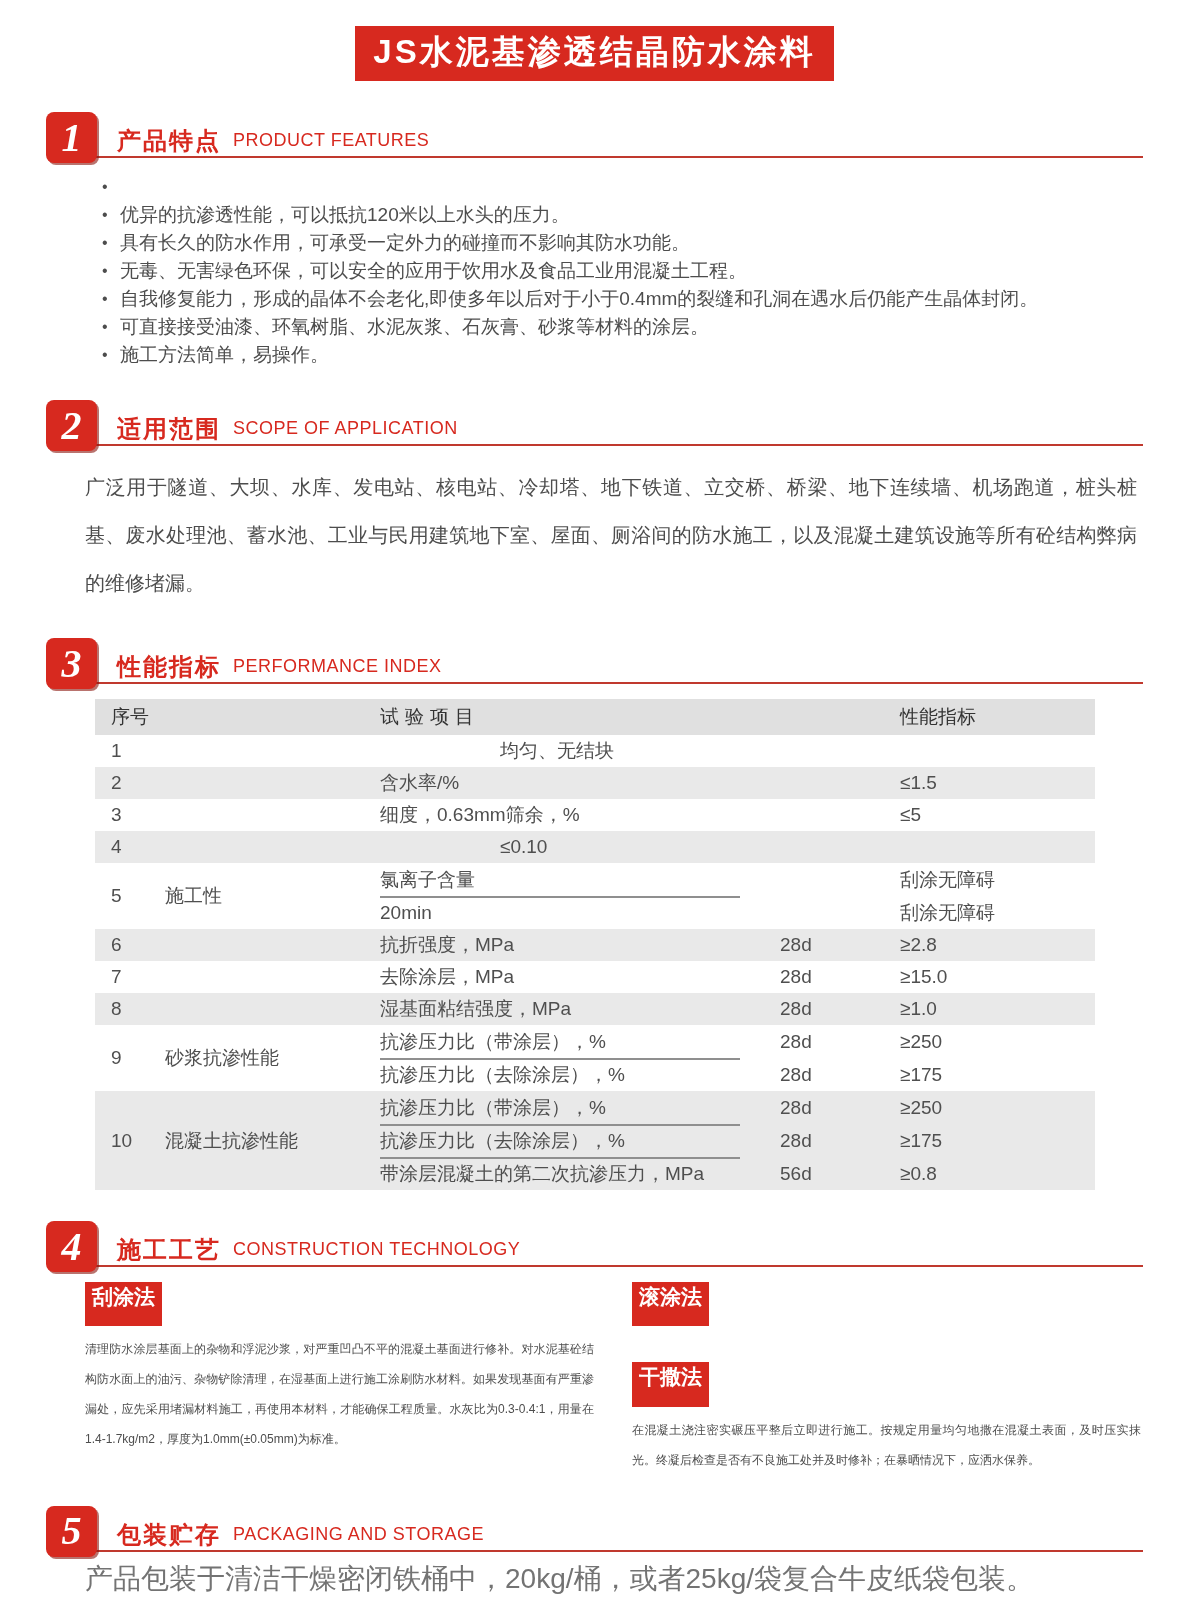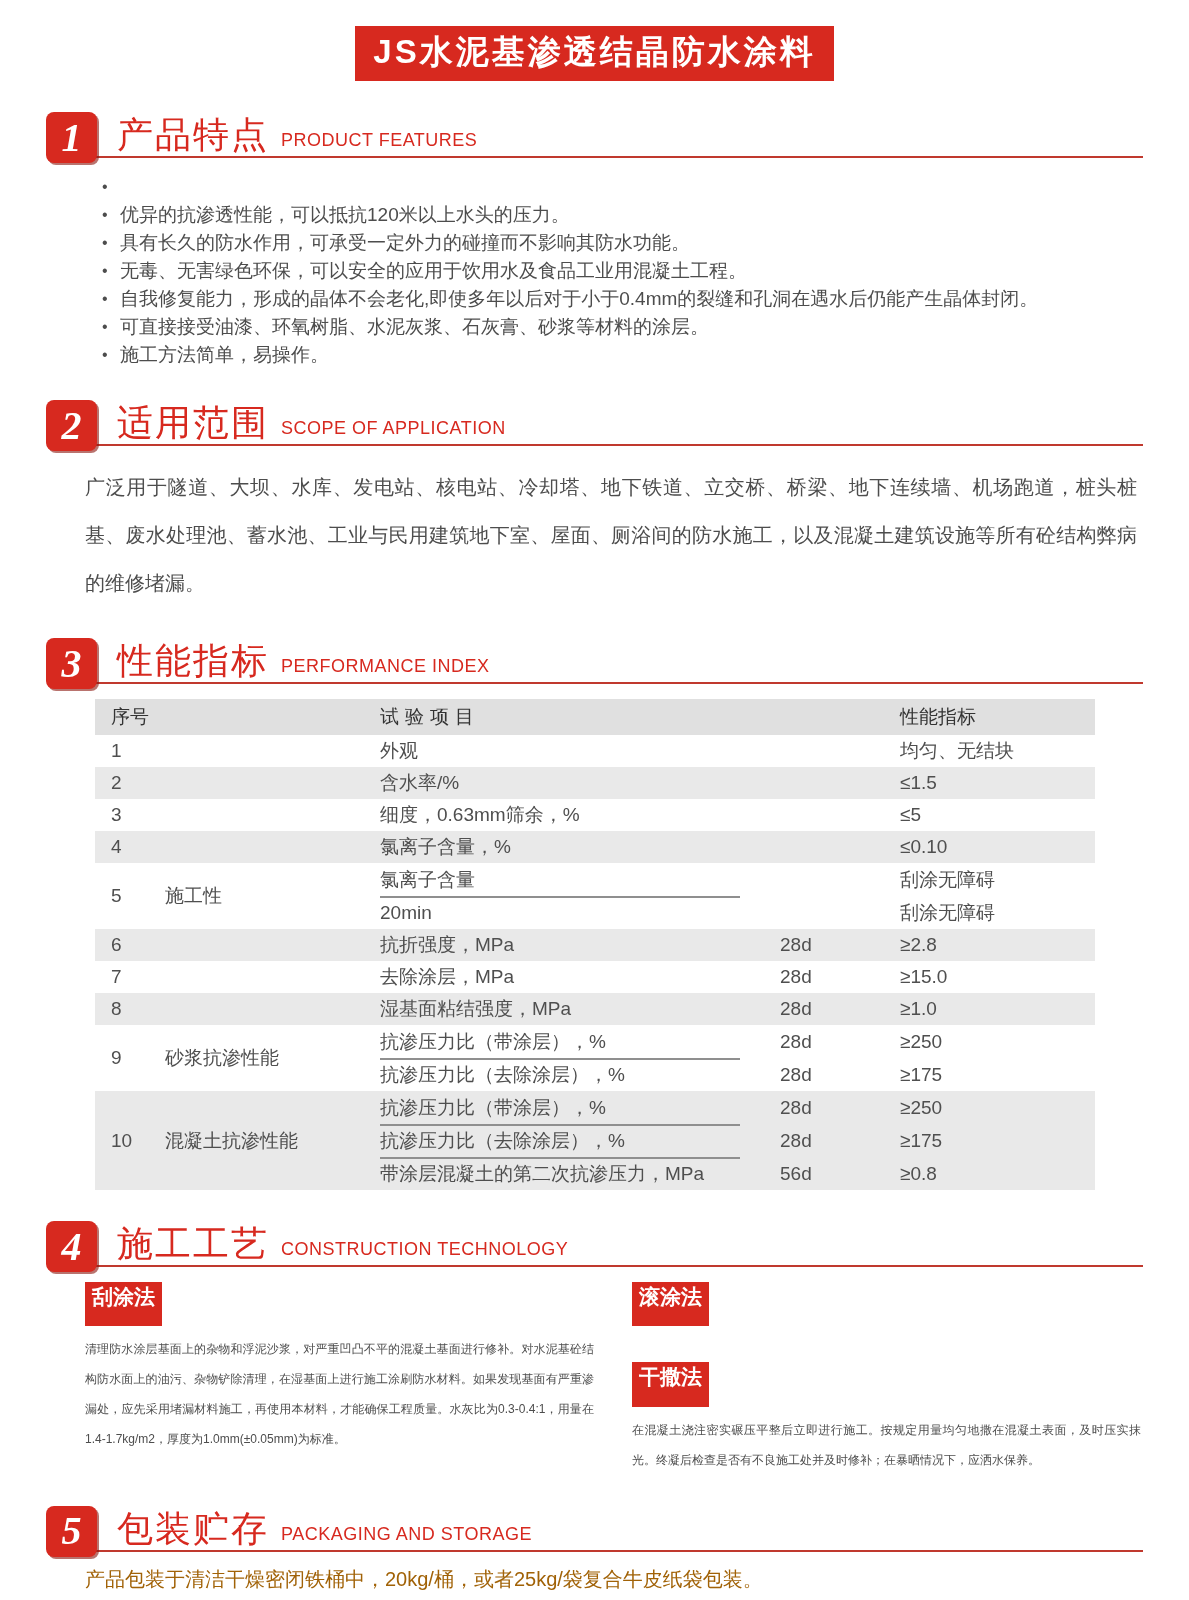--- a/index.html
+++ b/index.html
@@ -30,21 +30,21 @@
     position:absolute;left:2px;right:0;bottom:5px;height:2px;background:var(--line-red);
   }
   .sec-num{
     position:relative;z-index:2;width:51px;height:51px;background:var(--red);
     border-radius:8px;color:#fff;display:flex;align-items:center;justify-content:center;
     font-family:"Liberation Serif","DejaVu Serif",serif;
     font-style:italic;font-weight:bold;font-size:40px;line-height:1;
     box-shadow:2px 2px 0 rgba(138,22,14,.6);
   }
   .sec-title{
-    position:relative;z-index:2;color:var(--red);font-size:36px;font-weight:normal;
+    position:relative;z-index:2;color:var(--red);font-size:24px;font-weight:bold;
     letter-spacing:2px;line-height:1;margin:0 0 10px 20px;
   }
   .sec-sub{
     position:relative;z-index:2;color:var(--red);font-size:18px;font-weight:normal;
     letter-spacing:.5px;margin:0 0 12px 12px;white-space:nowrap;
   }
   
   .features{margin:10px 60px 0 102px;}
   .bullet-item{display:flex;font-size:19px;line-height:28px;color:#4d4d4d;}
   .bullet-item .dot{width:18px;color:#4d4d4d;font-size:16px;}
@@ -73,21 +73,21 @@
   
   .construction{display:flex;margin:10px 48px 0 85px;gap:38px;}
   .cons-col{width:515px;}
   .method-badge{
     display:inline-block;background:var(--red);color:#fff;font-size:21px;
     font-weight:bold;padding:1px 7px 16px;line-height:1.3;
   }
   .method-text{font-size:12px;line-height:30px;text-align:justify;color:#4d4d4d;margin-top:8px;}
   .gap-roller{height:36px;}
   
-  .pack-text{margin:8px 52px 0 85px;font-size:20px;color:#a16207;line-height:28px;}
+  .pack-text{margin:8px 52px 0 85px;font-size:28px;color:#737373;line-height:28px;}
 </style>
 </head>
 <body>
 
 <div class="banner">JS水泥基渗透结晶防水涂料</div>
 
 <div class="sec-header">
   <div class="rule"></div>
   <div class="sec-num">1</div>
   <div class="sec-title">产品特点</div>
@@ -143,42 +143,40 @@
 <div class="perf-table" id="perf-table">
     <div class="t-row t-head">
       <div class="c-nohead">序号</div>
       <div class="c-item">试验项目</div>
       <div class="c-age"></div>
       <div class="c-val">性能指标</div>
     </div>
     <div class="t-row">
       <div class="c-no">1</div>
       <div class="c-group"></div>
-      <div class="c-item">外观</div>
       <div class="c-age"></div>
       <div class="c-val">均匀、无结块</div>
     </div>
     <div class="t-row shade">
       <div class="c-no">2</div>
       <div class="c-group"></div>
       <div class="c-item">含水率/%</div>
       <div class="c-age"></div>
       <div class="c-val">≤1.5</div>
     </div>
     <div class="t-row">
       <div class="c-no">3</div>
       <div class="c-group"></div>
       <div class="c-item">细度，0.63mm筛余，%</div>
       <div class="c-age"></div>
       <div class="c-val">≤5</div>
     </div>
     <div class="t-row shade">
       <div class="c-no">4</div>
       <div class="c-group"></div>
-      <div class="c-item">氯离子含量，%</div>
       <div class="c-age"></div>
       <div class="c-val">≤0.10</div>
     </div>
     <div class="t-row">
       <div class="c-no">5</div>
       <div class="c-group">施工性</div>
       <div class="subcol">
         <div class="t-subrow divided">
           <div class="c-item">氯离子含量</div>
           <div class="c-age"></div>

